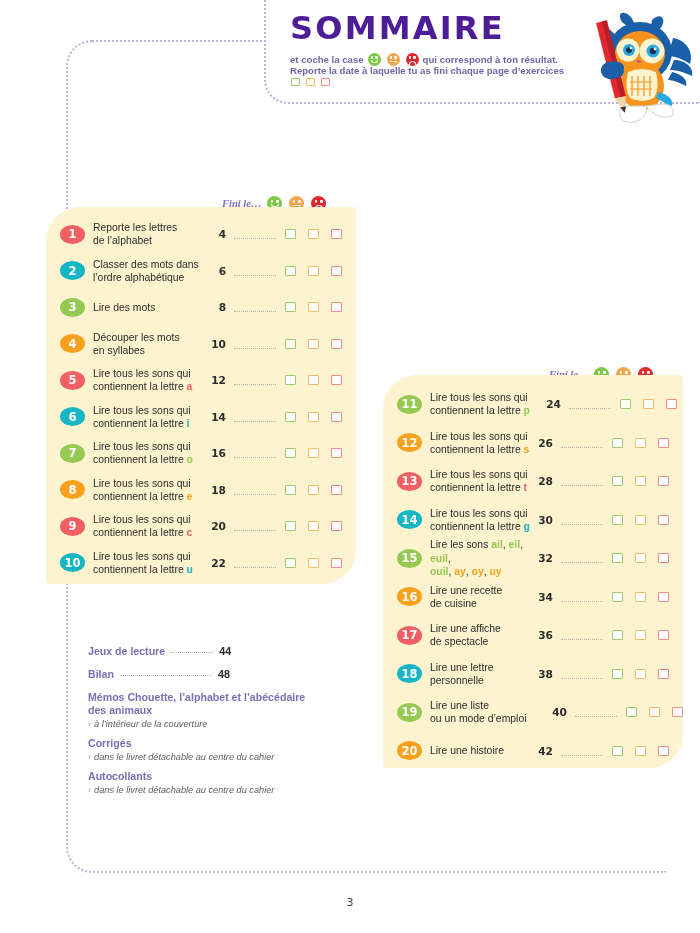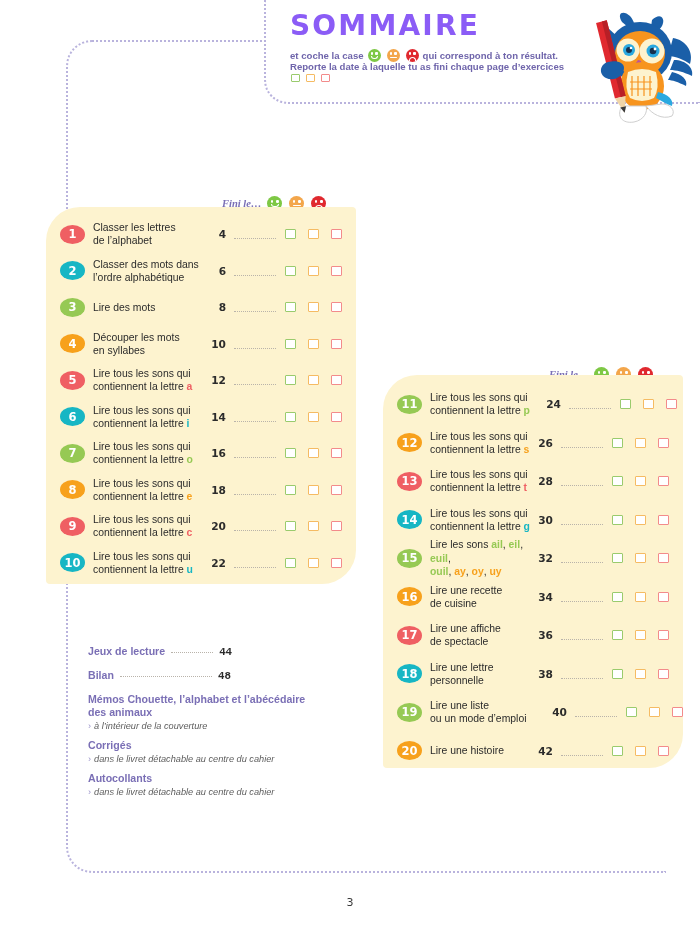--- a/index.html
+++ b/index.html
@@ -26,21 +26,21 @@
   
   #header{
     position:absolute;left:264px;top:0;width:436px;height:104px;
     background:#ffffff;
     border:2px dotted #b9b3dd;border-top:none;border-right:none;
     border-bottom-left-radius:24px;
     box-sizing:border-box;
   }
   #header-inner{position:absolute;left:24px;top:12px;width:330px;}
   .sommaire-title{
-    font-size:28px;font-weight:bold;color:#8b5cf6;
+    font-size:32px;font-weight:bold;color:#4c1d95;
     letter-spacing:2.2px;line-height:1;margin:0 0 3px 0;
     font-family:"DejaVu Sans",sans-serif;
   }
   .header-line{
     font-size:9.6px;font-weight:bold;color:#6f65ab;line-height:1.0;
     white-space:nowrap;
   }
   .header-line.l2{margin-top:9px;display:flex;align-items:center;gap:4px;}
 
   
@@ -154,21 +154,21 @@
     display:flex;align-items:baseline;color:#7a6fb5;font-size:10.6px;
     font-weight:bold;margin-bottom:11px;
   }
   .blink .btxt{flex:0 0 auto;}
   .blink .bdots{
     flex:0 0 auto;border-bottom:1.4px dotted #b9b3aa;height:1px;
     margin:0 6px 0 6px;position:relative;top:-2px;
   }
   .blink .bpg{
     flex:0 0 auto;color:#2b2b2b;font-weight:bold;font-size:10.8px;
-    font-family:Liberation Mono, monospace;
+    font-family:Liberation Sans, sans-serif;
   }
   .bgroup{margin-bottom:3px;}
   .bhead{
     color:#7a6fb5;font-size:10.6px;font-weight:bold;line-height:13px;
     margin-bottom:1px;
   }
   .bsub{
     color:#5d5d5d;font-size:9.2px;font-style:italic;line-height:12px;
     margin-bottom:7px;
   }
@@ -282,21 +282,21 @@
         <span class="mouth"></span>
     </span>
   </span>
 </div>
 
 <div class="card" id="card-left">
   <div class="rows" id="rows-left">
       <div class="row" style="height: 36.5px; padding-left: 14px; padding-right: 14px; margin-top: 9px;">
         <div class="badge red">1</div>
         <div class="rtitle">
-          <div>Classer les lettres</div>
+          <div>Reporte les lettres</div>
           <div>de l’alphabet</div>
         </div>
         <div class="pg">4</div>
         <div class="dots"></div>
         <div class="checks">
           <span class="cbox g"></span>
           <span class="cbox o"></span>
           <span class="cbox r"></span>
         </div>
       </div>

